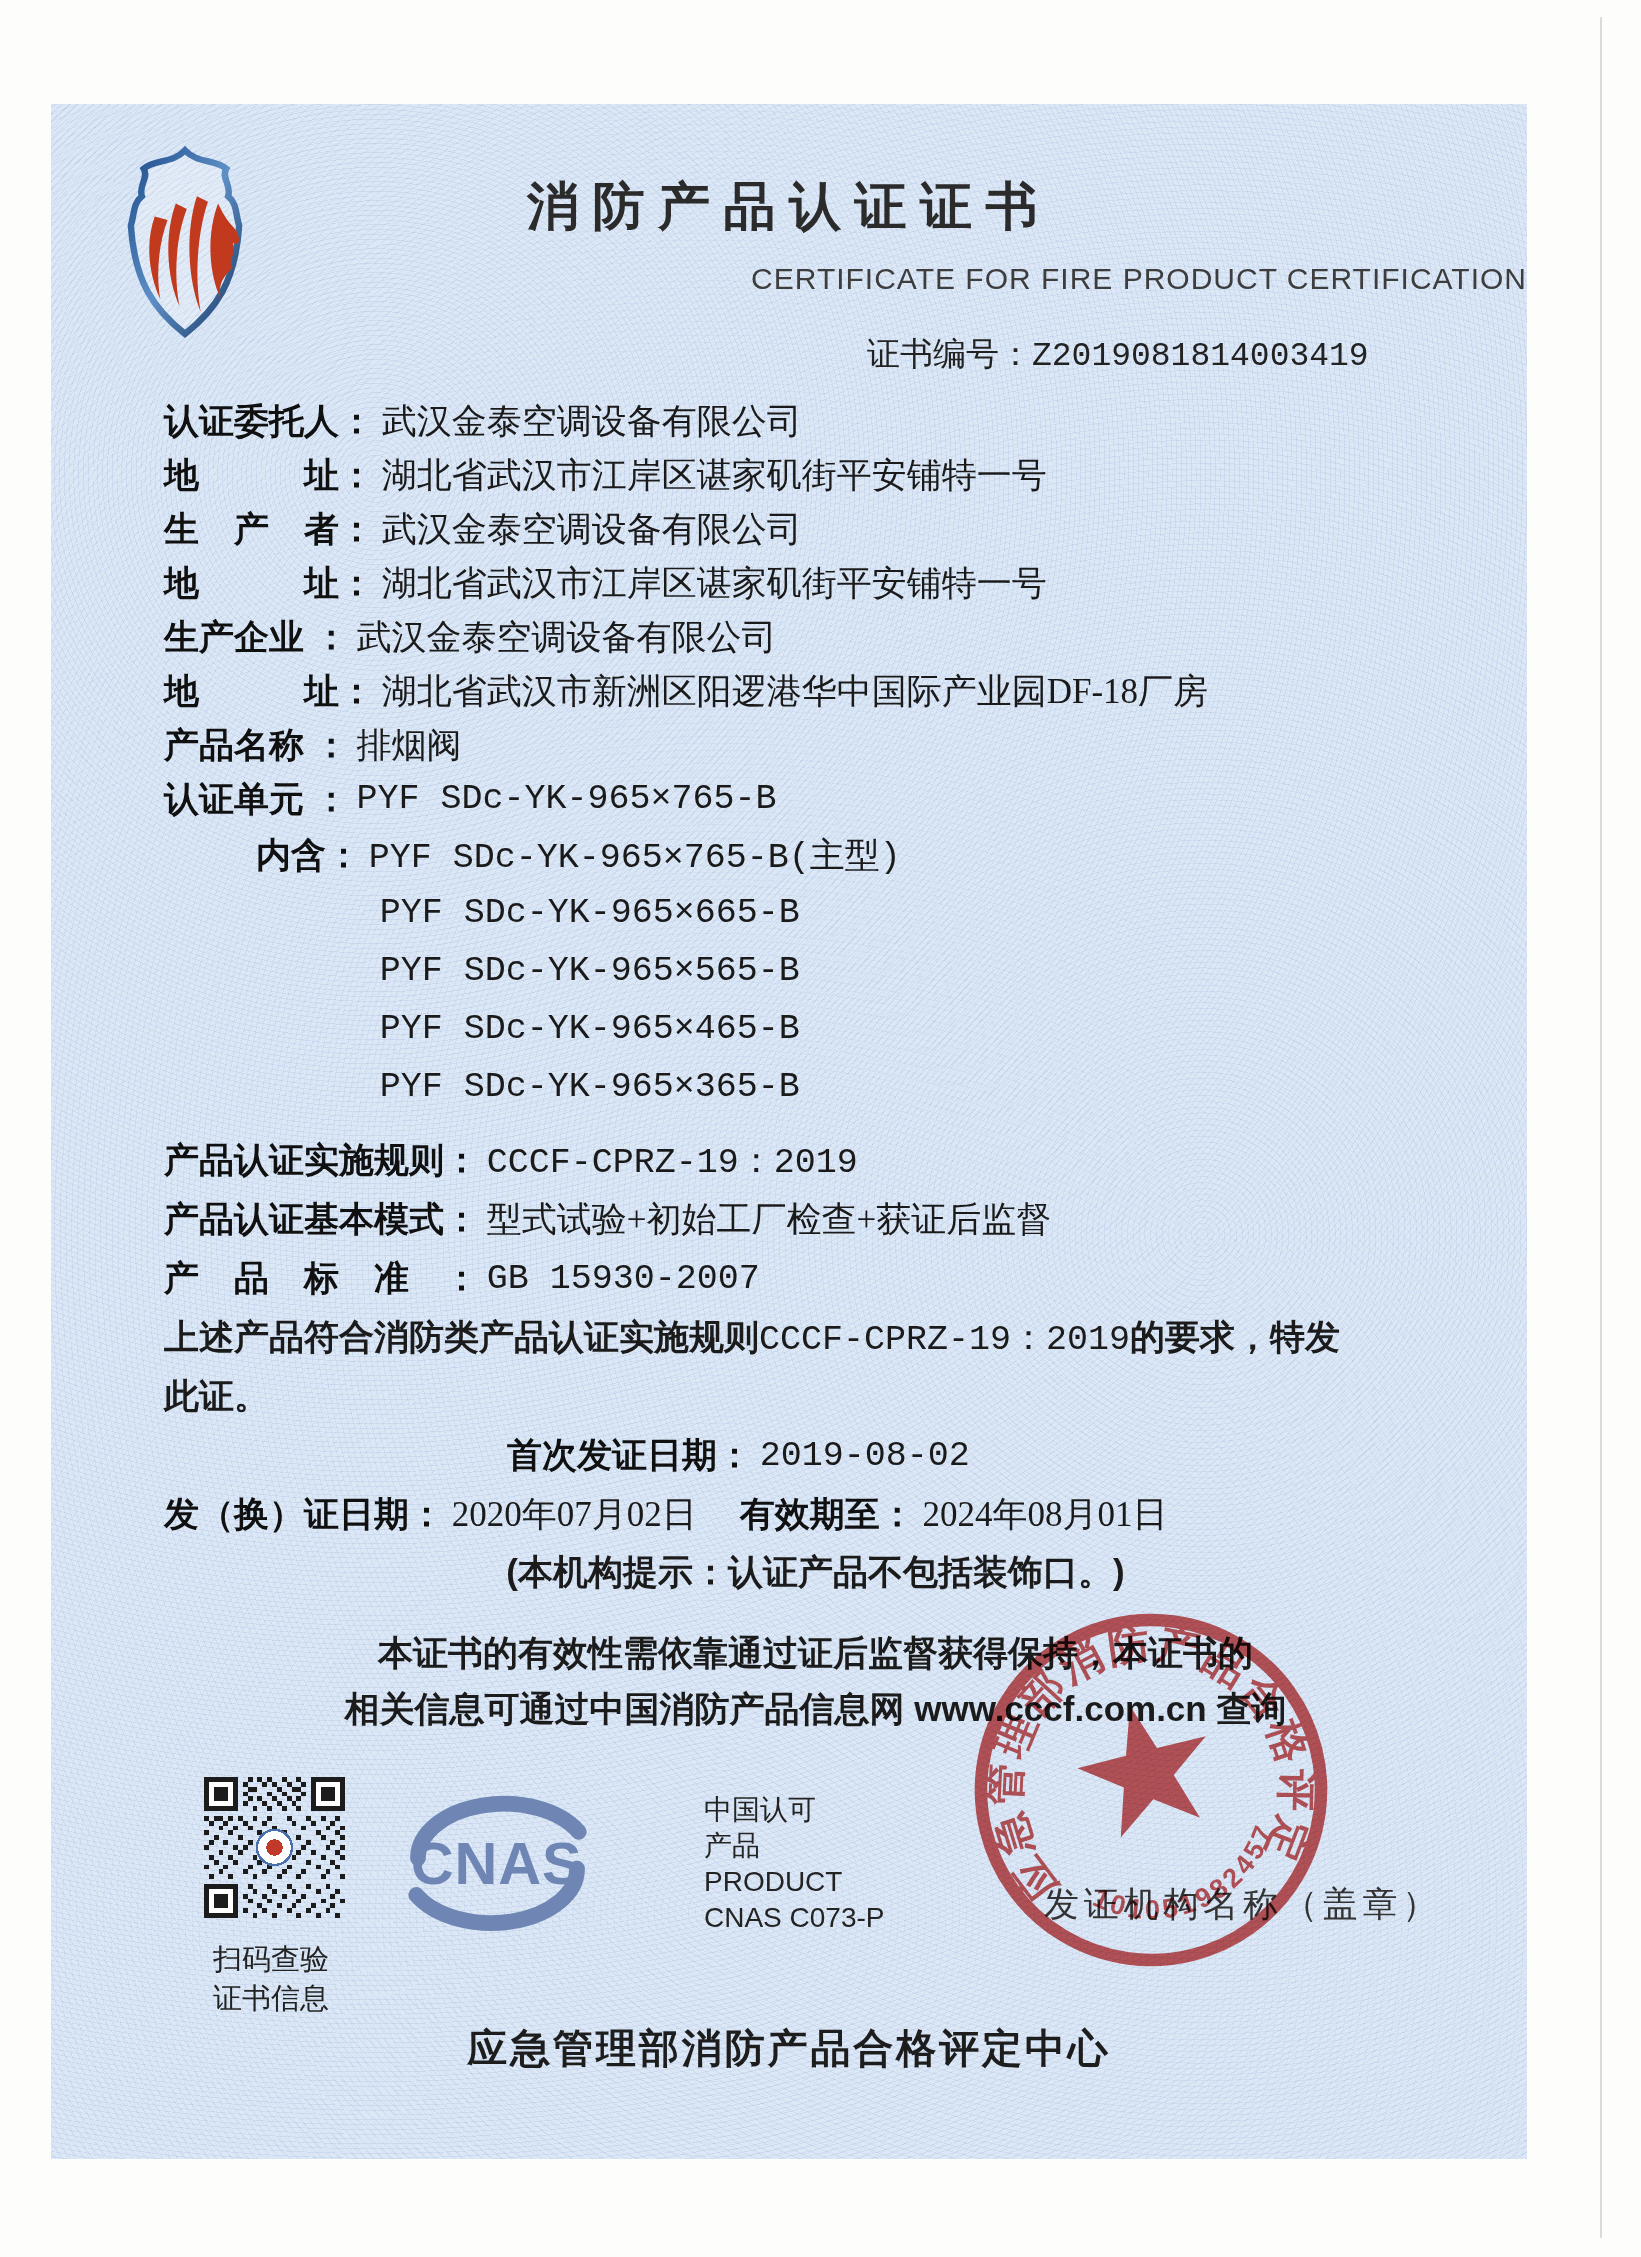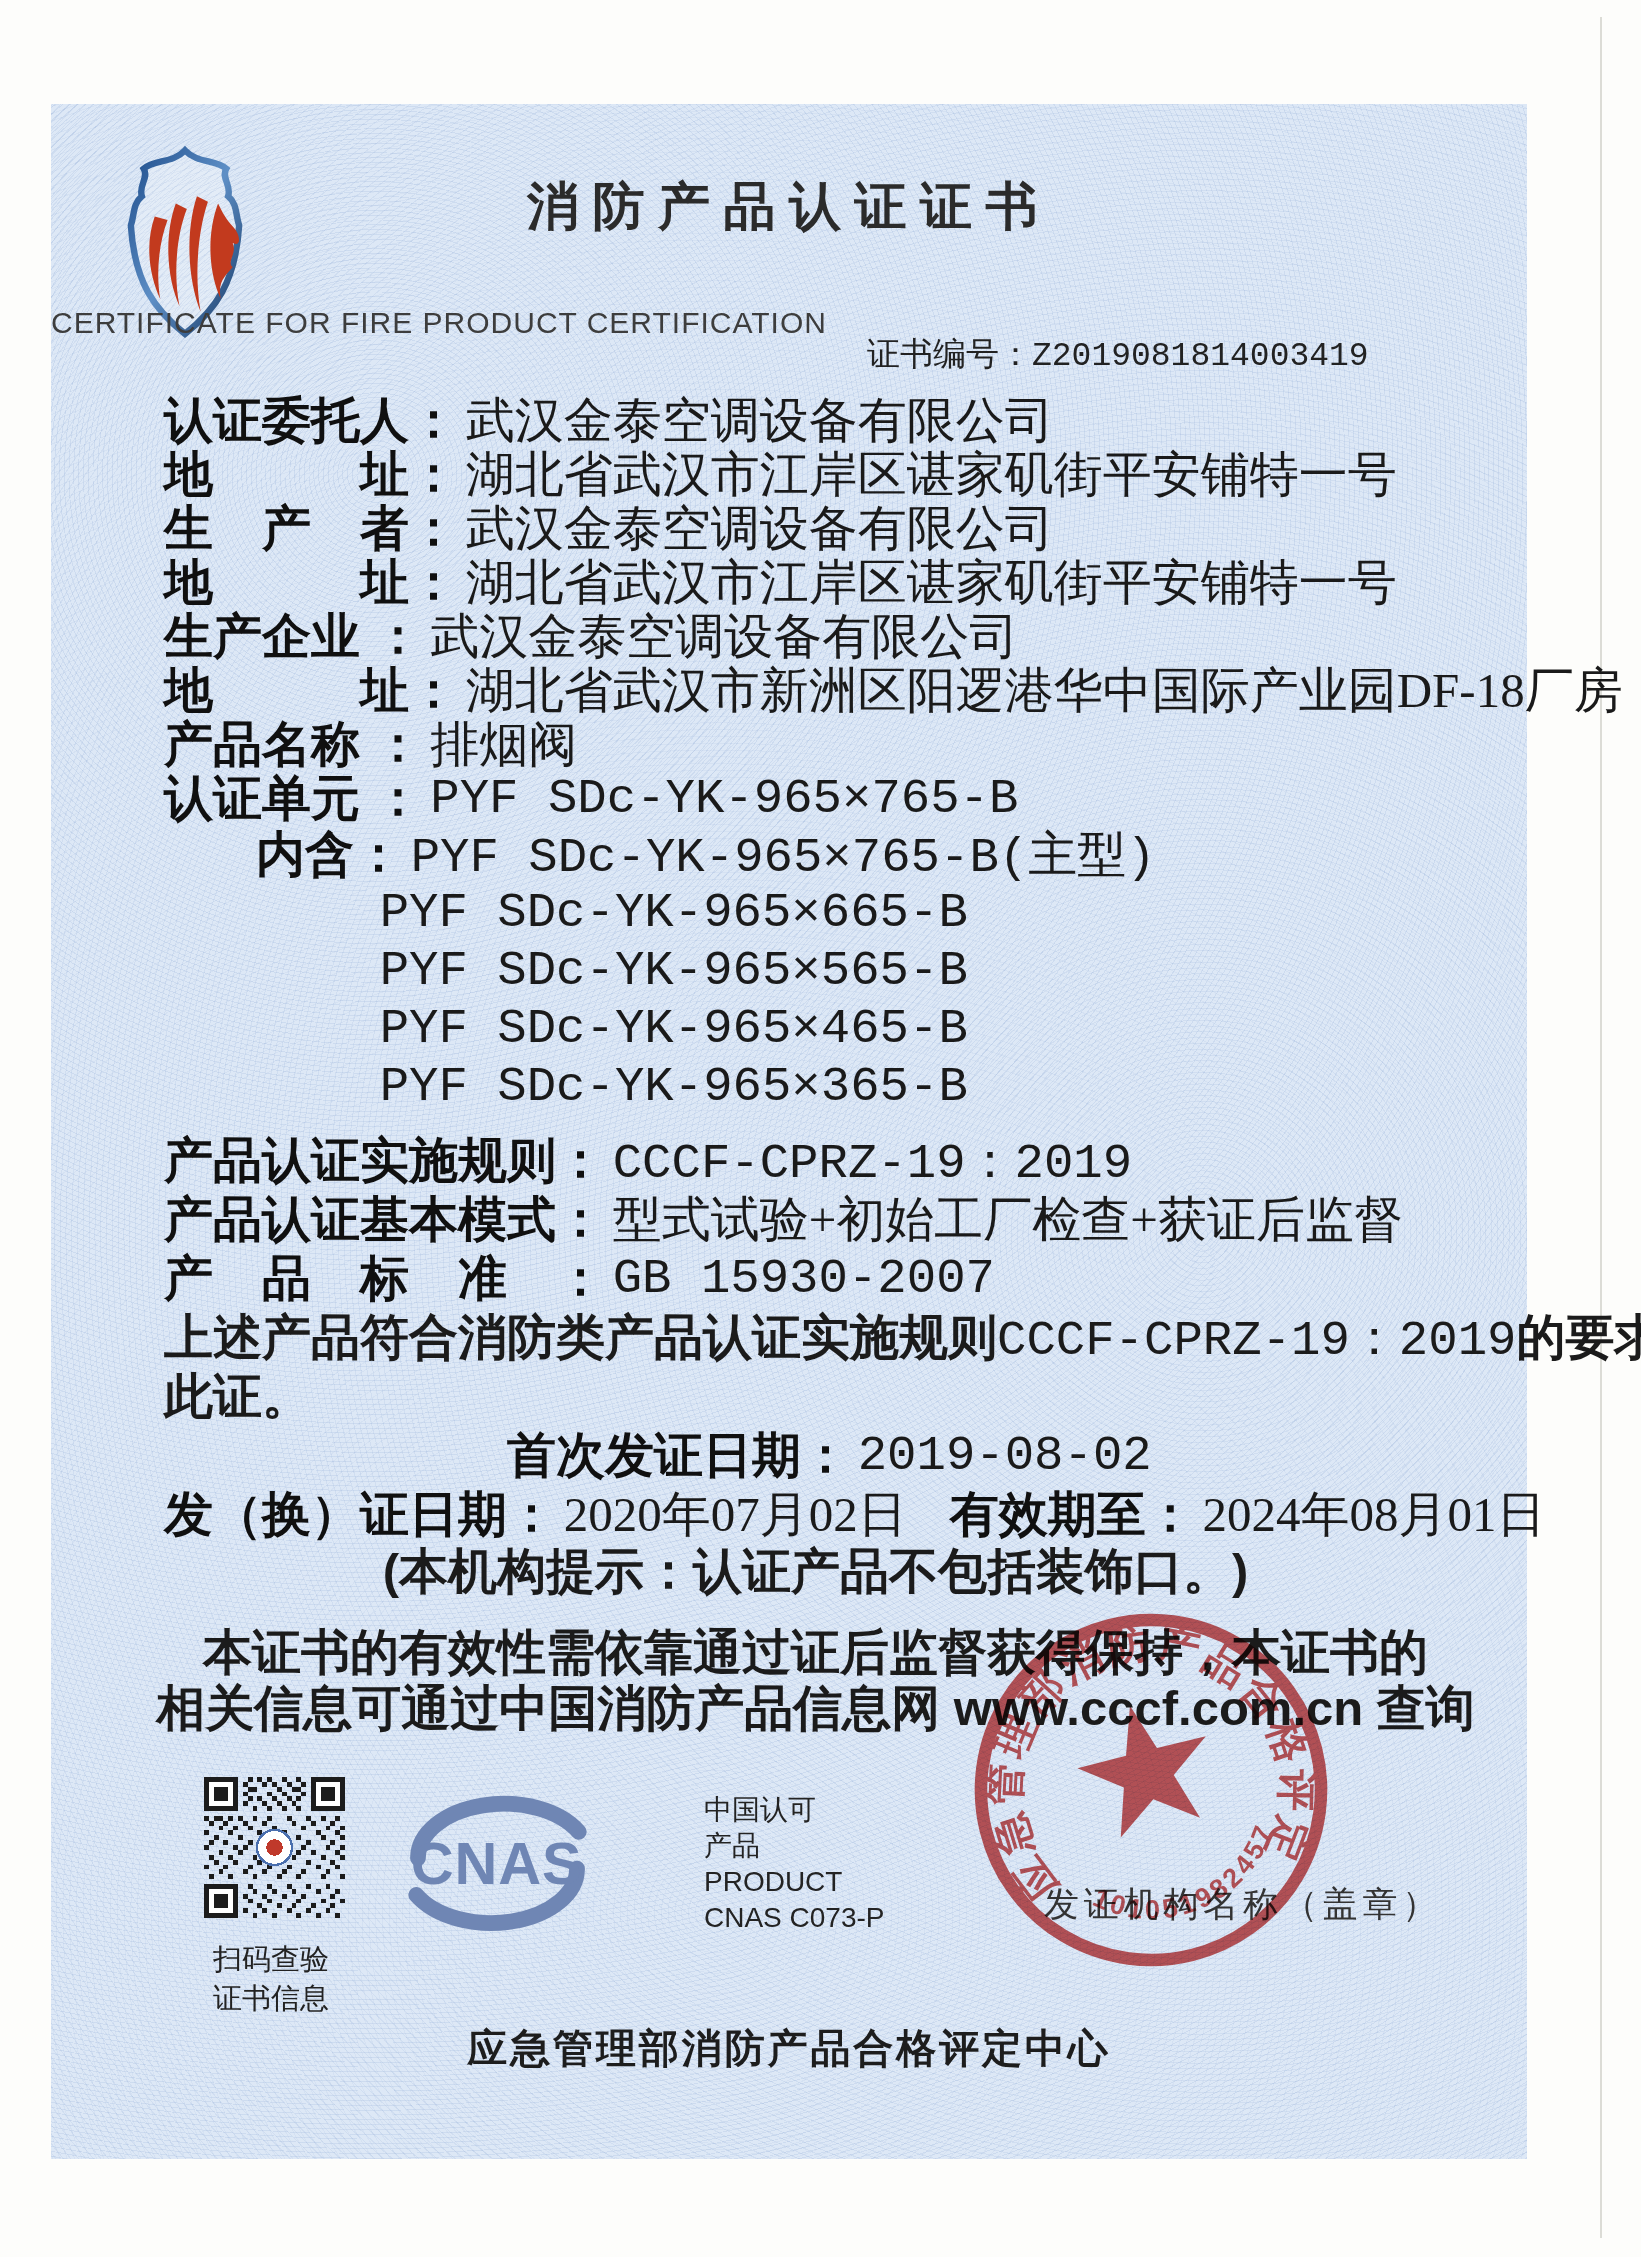--- a/index.html
+++ b/index.html
@@ -21,32 +21,31 @@
       repeating-radial-gradient(circle at 45% 88%, rgba(255,255,255,0) 0 5.8px, rgba(150,175,215,0.12) 5.8px 6.8px);
   }
   .abs{position:absolute;}
   
   .title{
     left:0;top:68px;width:100%;text-align:center;
     font-size:52px;font-weight:700;letter-spacing:13.5px;color:#2b2b2b;
     font-family:Liberation Sans, sans-serif;
   }
   .subtitle{
-    left:0;top:158px;width:100%;text-align:left;
+    left:0;top:158px;width:100%;text-align:right;
     font-size:30px;color:#3d3d3d;letter-spacing:1px;
     font-family:"Liberation Sans",sans-serif;
-    margin-top:44px;
   }
   .certno{
     left:816px;top:228px;font-size:33px;color:#222;
     font-family:"Liberation Serif",serif;
   }
   
   .body-block{left:113px;top:290px;width:1303px;}
-  .row{display:flex;align-items:center;height:54px;font-size:49px;white-space:nowrap;}
+  .row{display:flex;align-items:center;height:54px;font-size:35px;white-space:nowrap;}
   .row.tall{height:58px;}
   .row.h61{height:59px;}
   .lbl{font-family:"Liberation Sans",sans-serif;font-weight:700;color:#101010;white-space:pre;}
   .val{font-family:"Liberation Serif",serif;color:#1a1a1a;margin-left:7.7px;}
   .latin{font-family:"Liberation Mono",monospace;letter-spacing:0;}
   .indent-inner{padding-left:92px;}
   .indent-models{padding-left:208px;}
   .stmt{font-weight:700;font-family:"Liberation Sans",sans-serif;}
   .stmt .latin{font-weight:400;font-family:"Liberation Mono",monospace;}
   .first-issue{padding-left:343px;}

